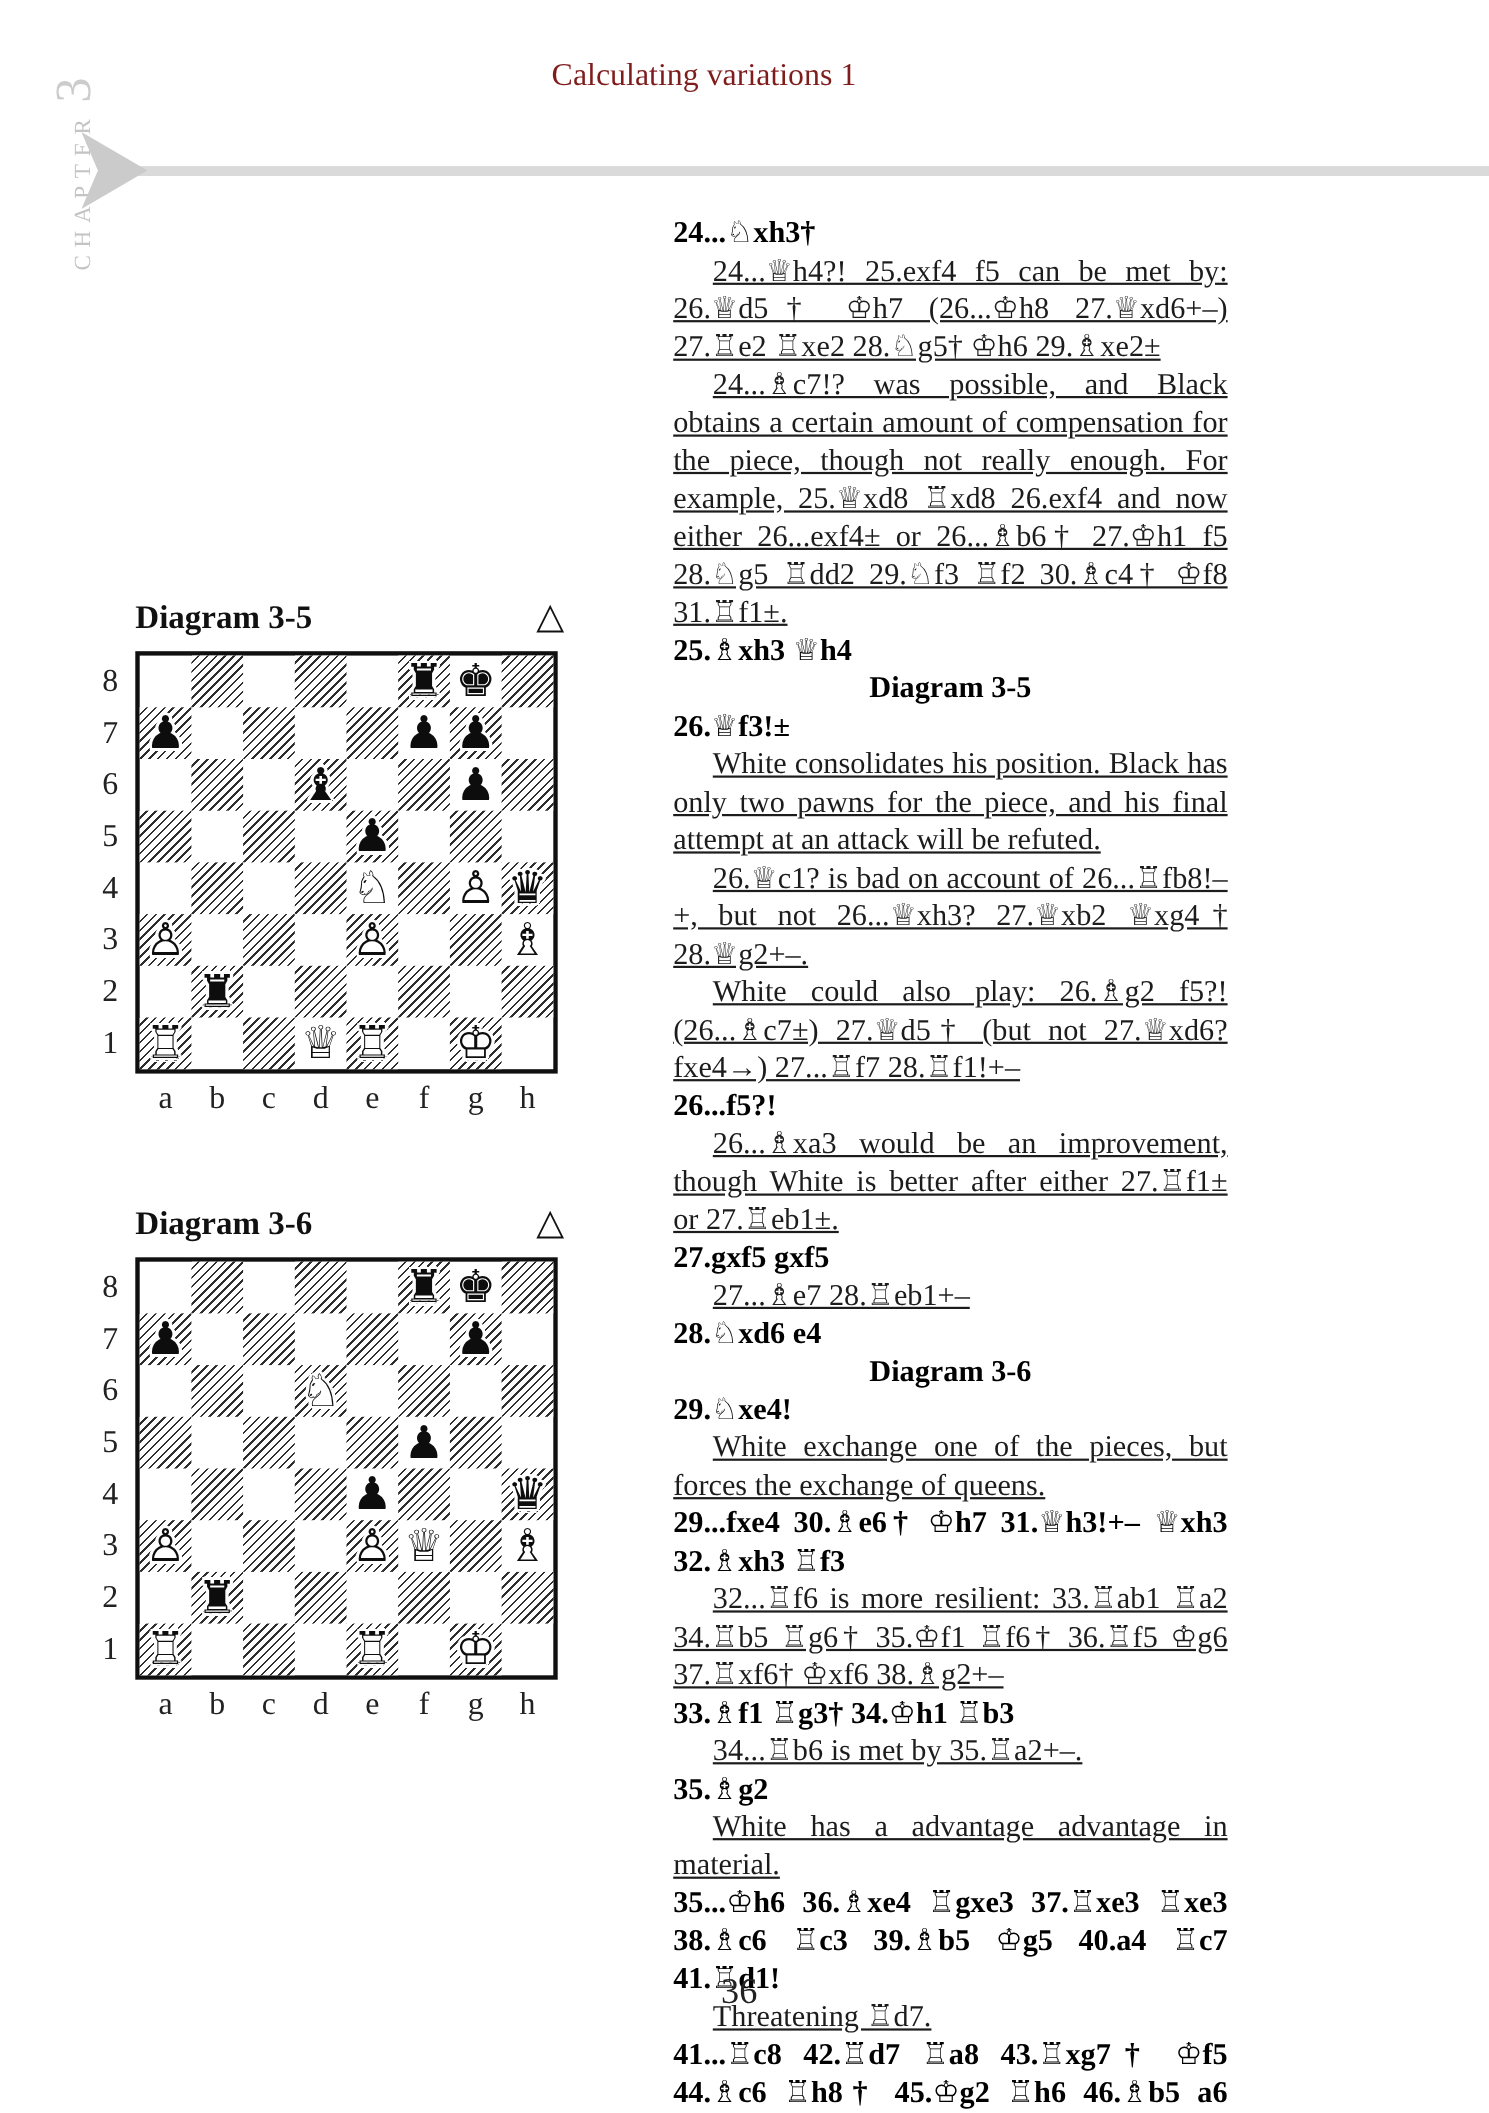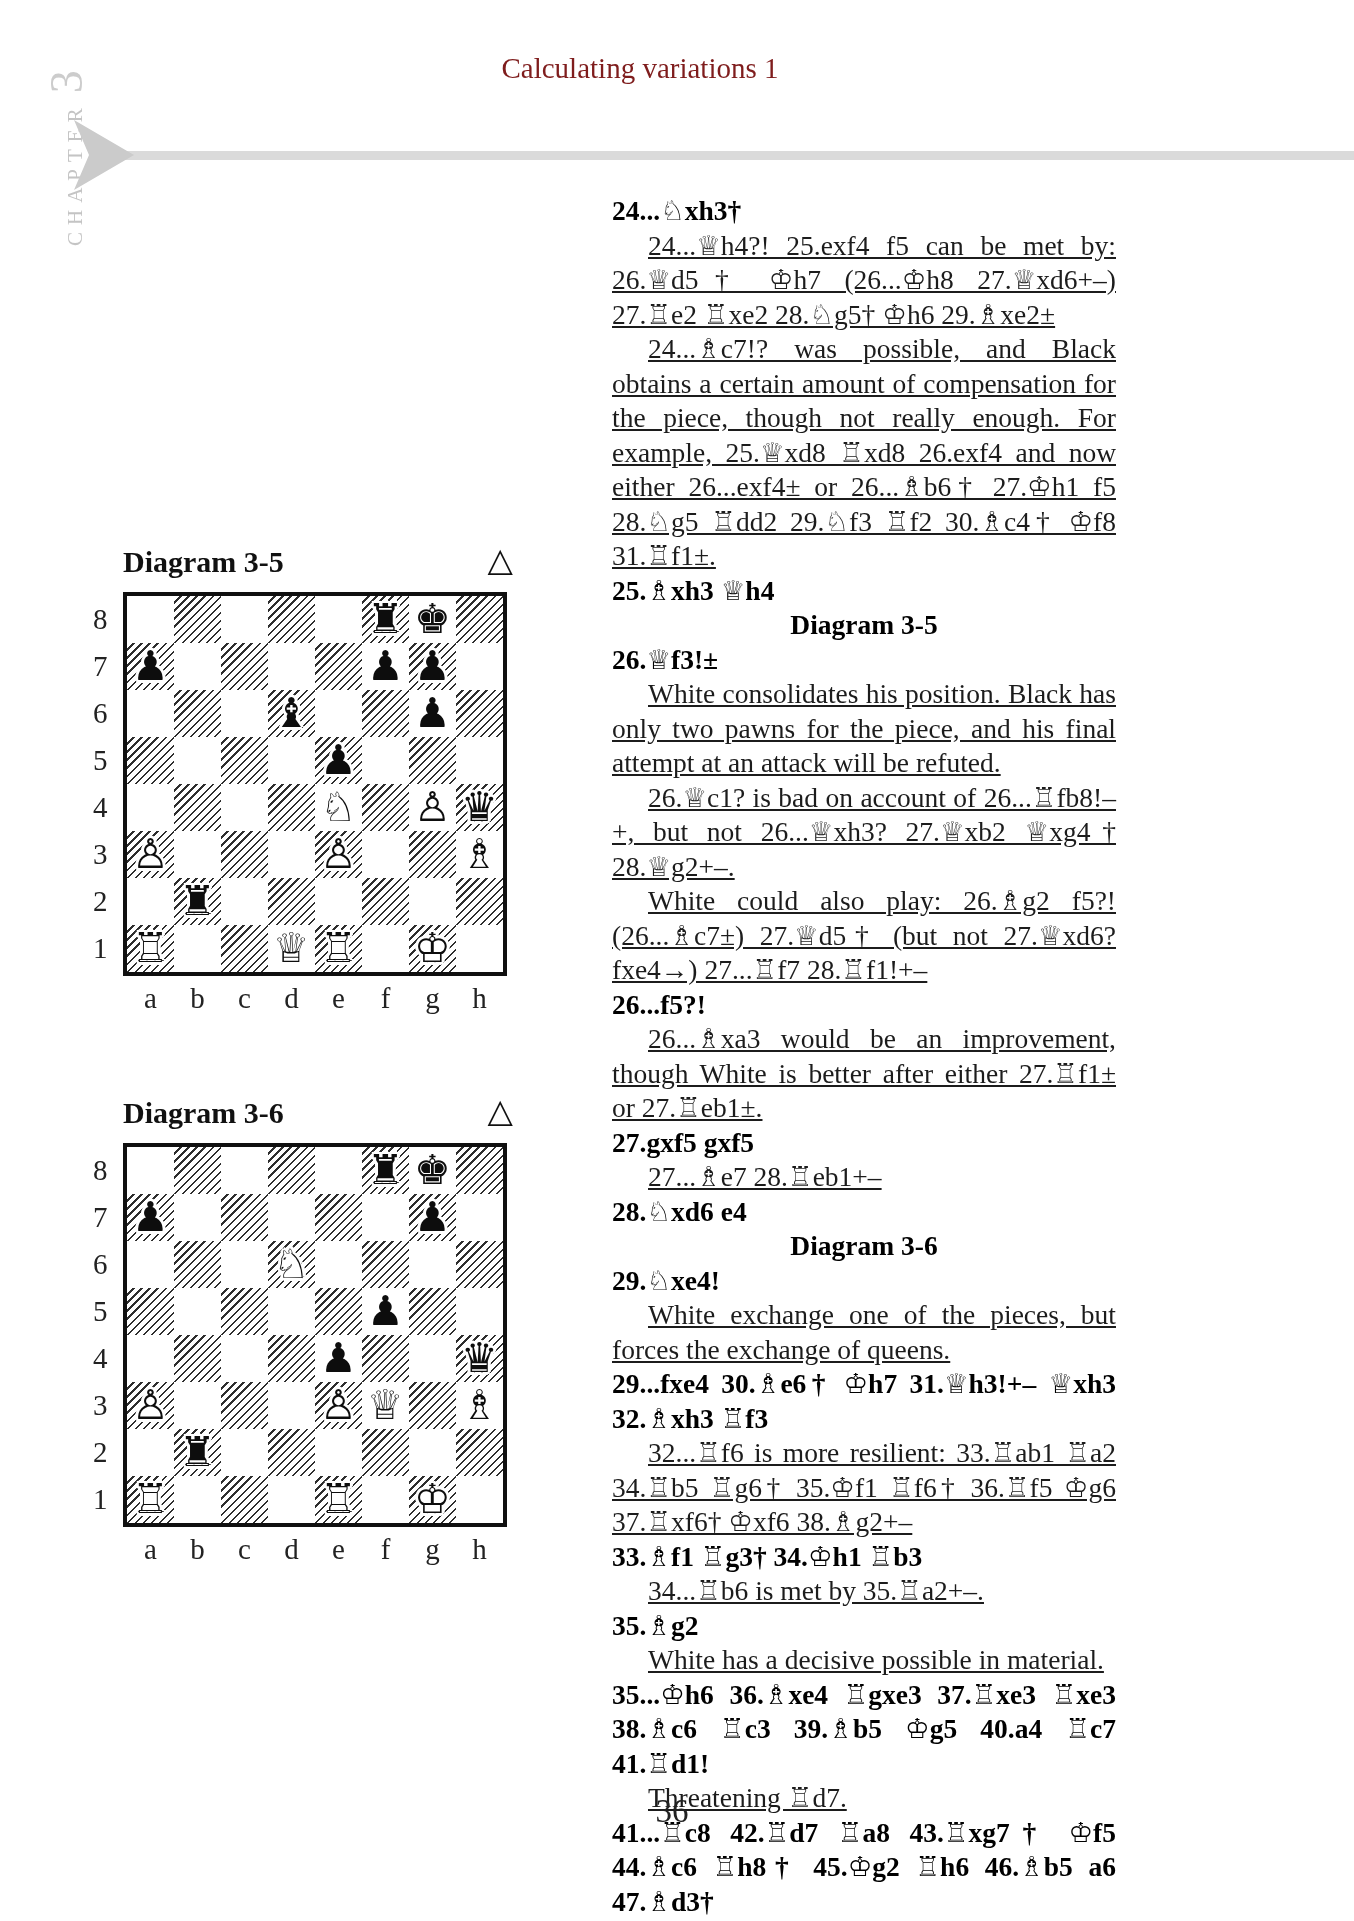--- a/index.html
+++ b/index.html
@@ -487,20 +487,20 @@
       <p class="p-body">27...♗e7 28.♖eb1+–</p>
       <p class="p-move">28.♘xd6 e4</p>
       <p class="p-diagram-ref">Diagram 3-6</p>
       <p class="p-move">29.♘xe4!</p>
       <p class="p-body">White exchange one of the pieces, but forces the exchange of queens.</p>
       <p class="p-move">29...fxe4 30.♗e6† ♔h7 31.♕h3!+– ♕xh3 32.♗xh3 ♖f3</p>
       <p class="p-body">32...♖f6 is more resilient: 33.♖ab1 ♖a2 34.♖b5 ♖g6† 35.♔f1 ♖f6† 36.♖f5 ♔g6 37.♖xf6† ♔xf6 38.♗g2+–</p>
       <p class="p-move">33.♗f1 ♖g3† 34.♔h1 ♖b3</p>
       <p class="p-body">34...♖b6 is met by 35.♖a2+–.</p>
       <p class="p-move">35.♗g2</p>
-      <p class="p-body">White has a decisive possible in material.</p>
+      <p class="p-body">White has a advantage advantage in material.</p>
       <p class="p-move">35...♔h6 36.♗xe4 ♖gxe3 37.♖xe3 ♖xe3 38.♗c6 ♖c3 39.♗b5 ♔g5 40.a4 ♖c7 41.♖d1!</p>
       <p class="p-body">Threatening ♖d7.</p>
       <p class="p-move">41...♖c8 42.♖d7 ♖a8 43.♖xg7† ♔f5 44.♗c6 ♖h8† 45.♔g2 ♖h6 46.♗b5 a6 47.♗d3†</p>
     </div>
 
   <div class="page-number">36</div>
 </div>
 
 </body></html>

